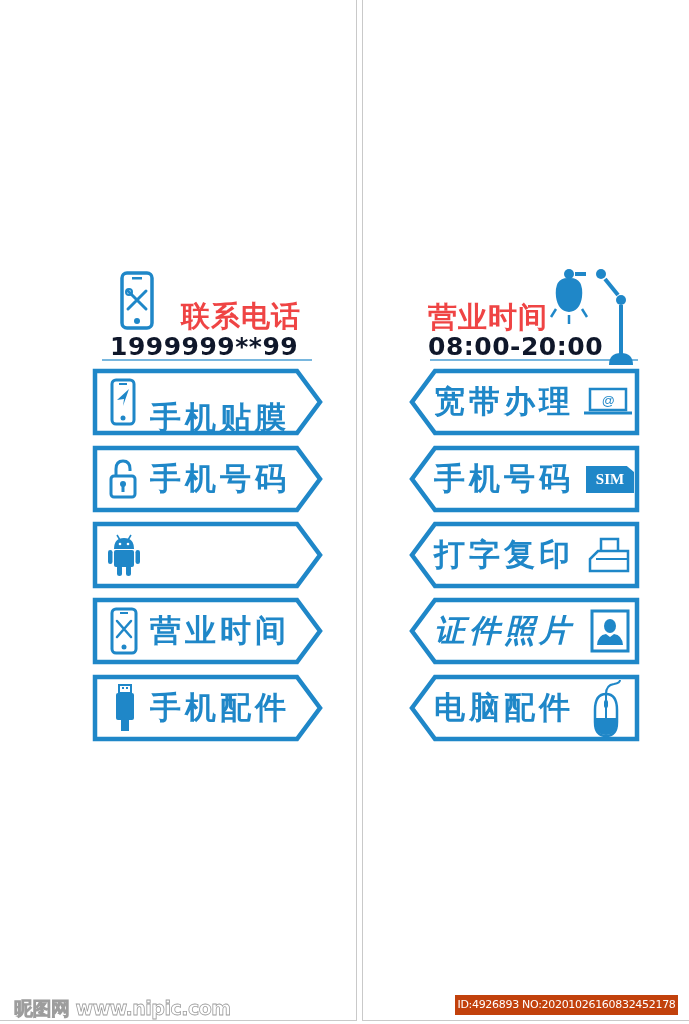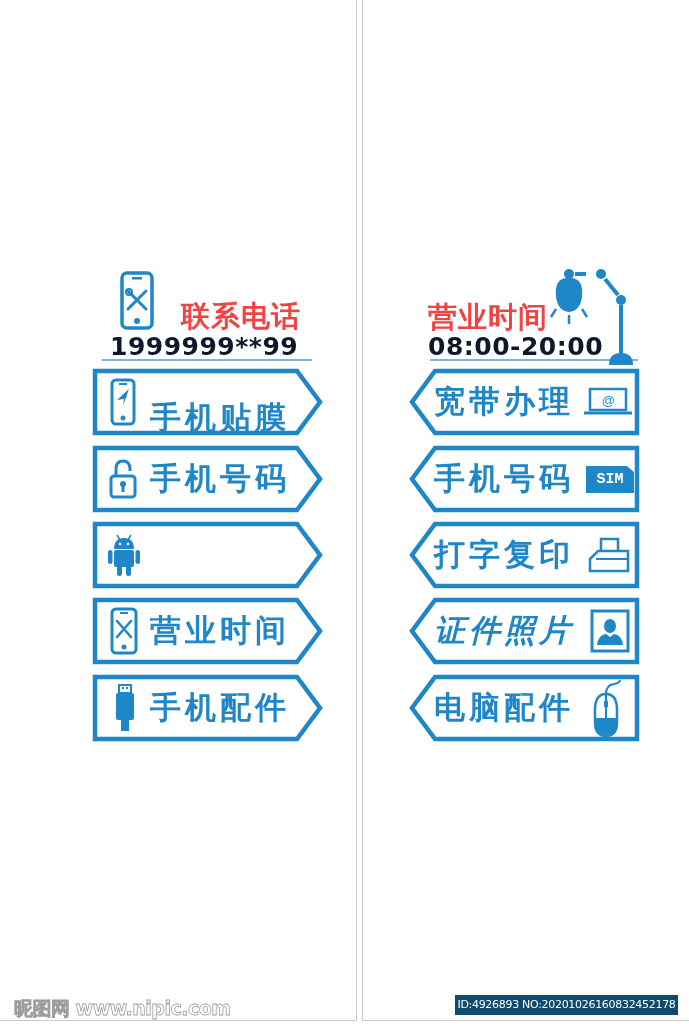--- a/index.html
+++ b/index.html
@@ -31,21 +31,21 @@
     color: #1f87c8; letter-spacing: 4px; white-space: nowrap; line-height: 40px;
   }
   .sign .icon { position: absolute; top: 12px; }
   .watermark-left {
     position: absolute; left: 14px; top: 996px; font-size: 19px; font-weight: bold;
     color: #fff; -webkit-text-stroke: 0.8px #9d9d9d; letter-spacing: -0.5px;
     white-space: nowrap;
   }
   .watermark-right {
     position: absolute; left: 455px; top: 995px; width: 223px; height: 20px;
-    background: #0c4a6e; color: #fff; font-size: 11px; line-height: 20px;
+    background: #c2410c; color: #fff; font-size: 11px; line-height: 20px;
     text-align: center; white-space: nowrap; letter-spacing: -0.3px;
   }
 </style>
 </head>
 <body>
 
 <div class="panel left"></div>
 <div class="panel right"></div>
 
 <div>
@@ -161,21 +161,21 @@
     <line x1="0" y1="26" x2="48" y2="26" stroke="#1f87c8" stroke-width="3"></line>
     <text x="24" y="18" text-anchor="middle" font-size="13" font-style="italic" fill="#1f87c8" font-family="Liberation Sans, sans-serif">@</text>
   </svg>
 </div>
 
 <div class="sign" style="left:408px;top:445px;">
   <svg class="frame" width="232" height="68" viewBox="0 0 232 68">
       <path d="M229 3 H27 L4 34 L27 65 H229 Z" fill="#fff" stroke="#1f87c8" stroke-width="4.5"></path>
     </svg>
   <div class="label" style="left:26px;">手机号码</div>
-  <div class="icon" style="left:178px;top:21px;width:48px;height:27px;background:#1f87c8;color:#fff;font-weight:bold;font-size:15px;line-height:27px;text-align:center;font-family:Liberation Mono, monospace;clip-path:polygon(0 0,85% 0,100% 22%,100% 100%,0 100%);">SIM</div>
+  <div class="icon" style="left:178px;top:21px;width:48px;height:27px;background:#1f87c8;color:#fff;font-weight:bold;font-size:15px;line-height:27px;text-align:center;font-family:Liberation Serif, serif;clip-path:polygon(0 0,85% 0,100% 22%,100% 100%,0 100%);">SIM</div>
 </div>
 
 <div class="sign" style="left:408px;top:521px;">
   <svg class="frame" width="232" height="68" viewBox="0 0 232 68">
       <path d="M229 3 H27 L4 34 L27 65 H229 Z" fill="#fff" stroke="#1f87c8" stroke-width="4.5"></path>
     </svg>
   <div class="label" style="left:26px;">打字复印</div>
   <svg class="icon" style="left:180px;top:16px;" width="42" height="36" viewBox="0 0 42 36">
     <path d="M13 14 V2 H30 V14" fill="none" stroke="#1f87c8" stroke-width="2.5"></path>
     <path d="M2 34 V22 L10 14 H40 V34 Z" fill="none" stroke="#1f87c8" stroke-width="2.5"></path>

